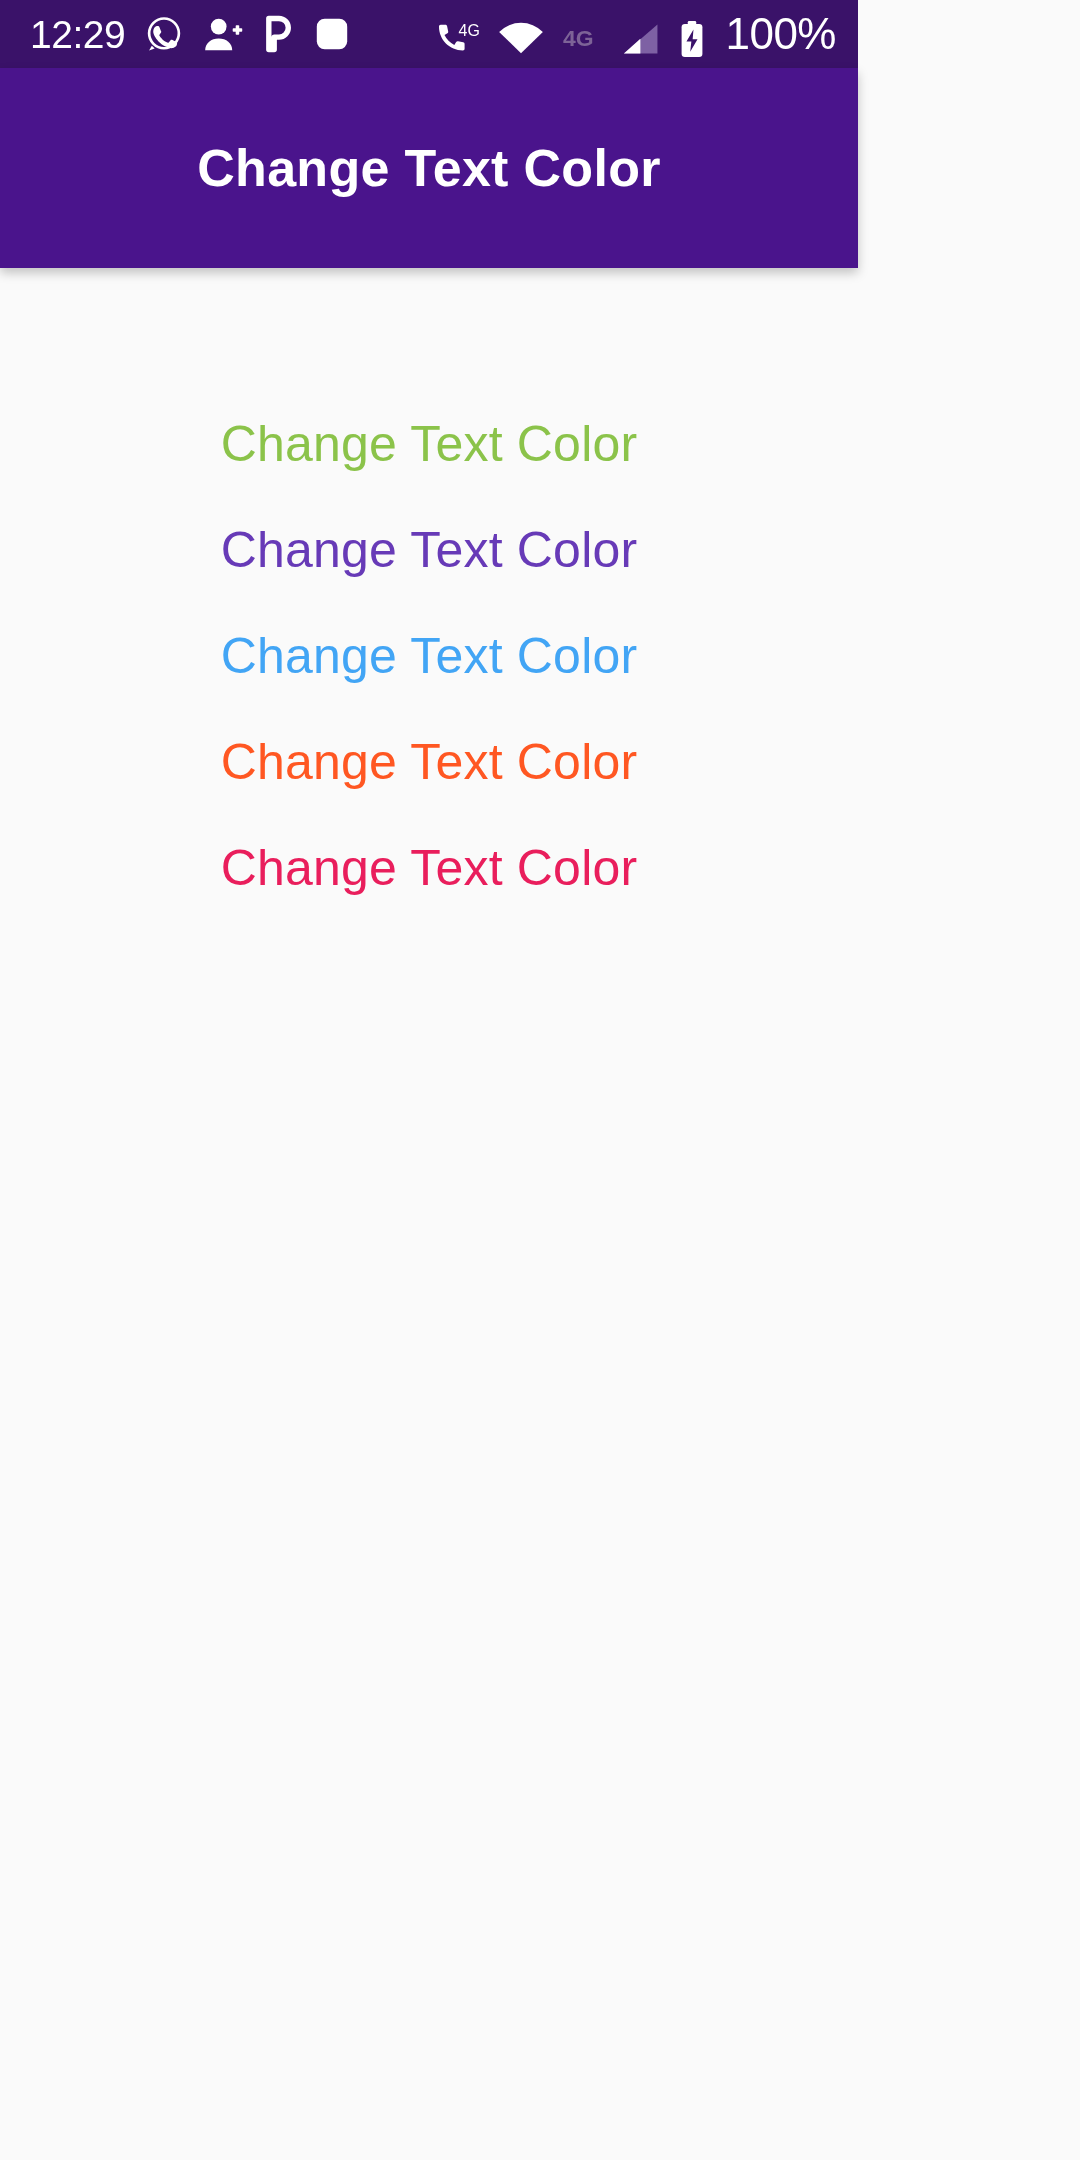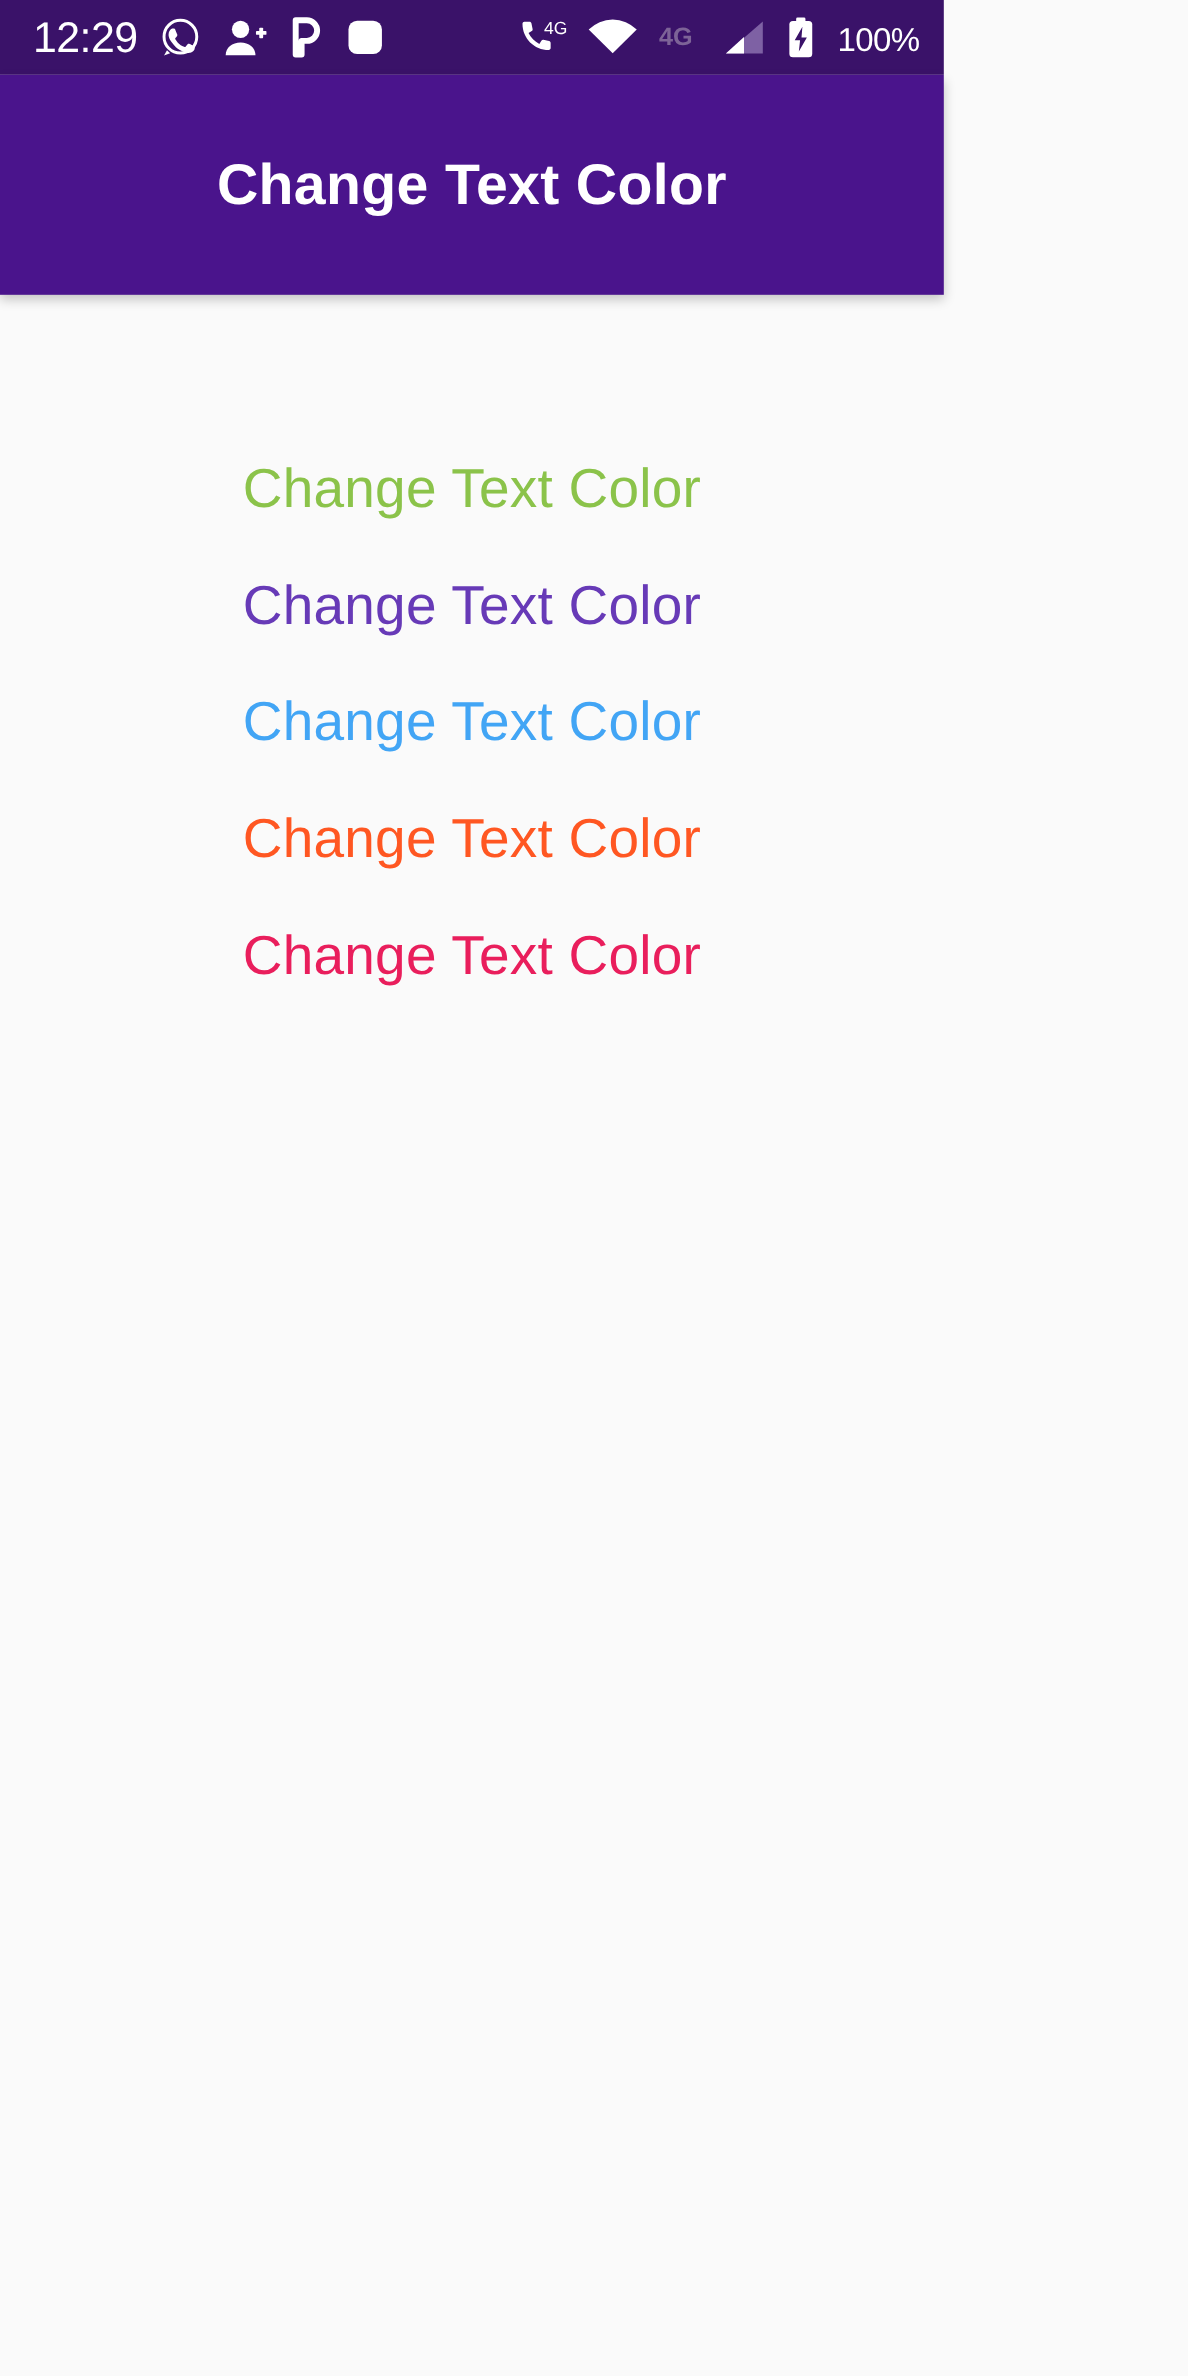--- a/index.html
+++ b/index.html
@@ -47,21 +47,21 @@
     gap: 16px;
   }
   .clock {
     font-size: 39px;
     font-weight: 500;
     letter-spacing: -0.5px;
     line-height: 1;
     color: #ffffff;
   }
   .battery-pct {
-    font-size: 30px;
+    font-size: 44px;
     font-weight: 500;
     letter-spacing: -0.5px;
     color: #ffffff;
     margin-left: 4px;
   }
   .sicon {
     display: inline-flex;
     align-items: center;
     justify-content: center;
   }

